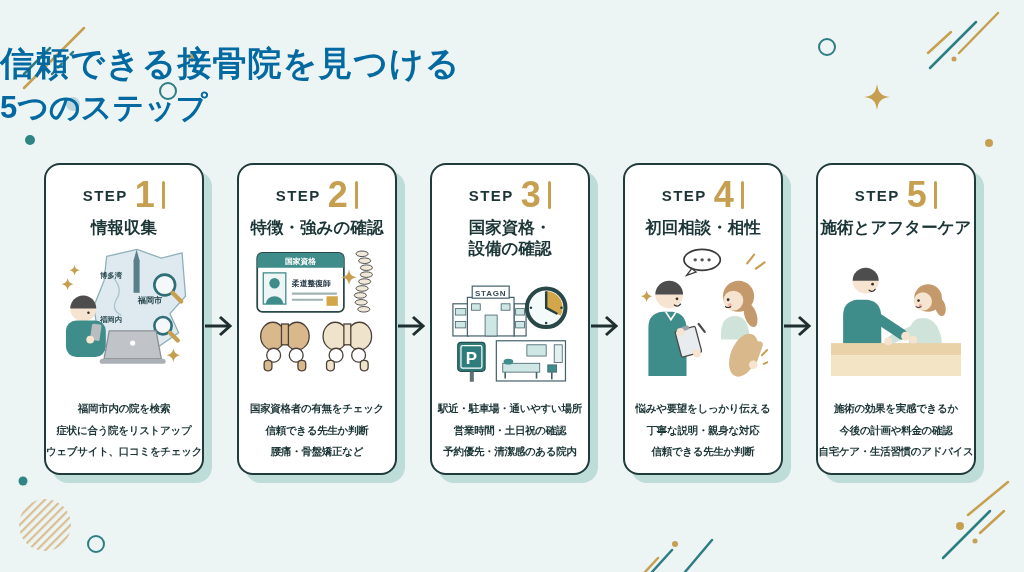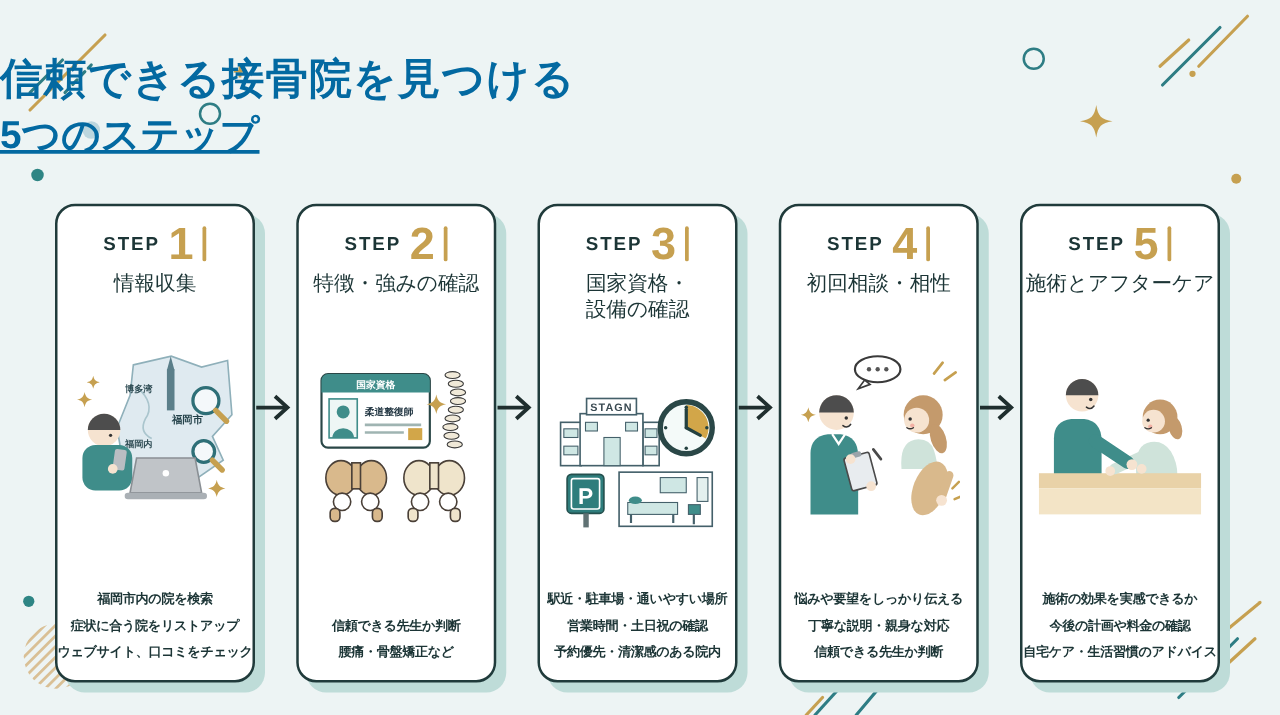--- a/index.html
+++ b/index.html
@@ -5,33 +5,33 @@
   html,body{margin:0;padding:0;}
   body{
     width:1024px;height:572px;overflow:hidden;position:relative;
     background:#edf4f4;
     font-family:"Liberation Sans","DejaVu Sans",sans-serif;
     color:#1c3536;
   }
   .decor-layer{position:absolute;inset:0;pointer-events:none;}
   .title{position:absolute;top:42px;left:0;right:0;text-align:left;font-weight:800;color:#0369a1;}
   .title .l1{font-size:34px;letter-spacing:1px;line-height:1.25;}
-  .title .l2{font-size:31px;line-height:1.25;margin-top:4px;text-decoration:underline;}
+  .title .l2{font-size:31px;line-height:1.25;margin-top:4px;}
   .card{
-    position:absolute;top:163px;width:160px;height:383px;box-sizing:border-box;
+    position:absolute;top:163px;width:160px;height:312px;box-sizing:border-box;
     background:#ffffff;border:2.5px solid #203b3b;border-radius:16px;
     box-shadow:8px 8px 0 #bedcd8;
     display:flex;flex-direction:column;align-items:center;
   }
   .card1{left:44px;} .card2{left:237px;} .card3{left:430px;} .card4{left:623px;} .card5{left:816px;}
   .step-row{display:flex;align-items:center;margin-top:12px;height:36px;}
   .step-label{font-size:15px;font-weight:800;letter-spacing:1.5px;color:#1c3536;margin-right:7px;}
   .step-number{font-size:36px;font-weight:800;color:#c6a050;line-height:1;}
   .step-bar{width:3.5px;height:28px;background:#c6a050;border-radius:2px;margin-left:7px;}
-  .heading{font-size:16.5px;font-weight:400;text-align:center;line-height:1.3;margin-top:4px;}
+  .heading{font-size:16.5px;font-weight:700;text-align:center;line-height:1.3;margin-top:4px;}
   .hline:empty{display:none;}
   .ill{flex:1;min-height:0;width:100%;display:flex;align-items:center;justify-content:center;padding:2px 13px;box-sizing:border-box;}
   .ill svg{width:100%;height:100%;}
   .lines{margin:14px 0 10px 0;text-align:center;}
   .line{font-size:10.5px;font-weight:700;line-height:2.05;white-space:nowrap;letter-spacing:-0.3px;}
   .arrow{position:absolute;top:313px;width:34px;height:26px;}
   .arr1{left:202px;} .arr2{left:395px;} .arr3{left:588px;} .arr4{left:781px;}
 </style>
 </head>
 <body>
@@ -194,20 +194,21 @@
         <ellipse cx="44" cy="18" rx="14" ry="16" fill="#efe4cb"></ellipse>
         <rect x="26" y="4" width="8" height="24" fill="#efe4cb"></rect>
         <circle cx="17" cy="40" r="8" fill="#ffffff"></circle>
         <circle cx="43" cy="40" r="8" fill="#ffffff"></circle>
         <rect x="6" y="46" width="9" height="12" rx="4" fill="#efe4cb"></rect>
         <rect x="45" y="46" width="9" height="12" rx="4" fill="#efe4cb"></rect>
       </g>
     </svg>
   </div>
   <div class="lines">
+    <div class="line">国家資格者の有無をチェック</div>
     <div class="line">信頼できる先生か判断</div>
     <div class="line">腰痛・骨盤矯正など</div>
   </div>
 </div>
 
 <div class="card card3">
   <div class="step-row">
     <span class="step-label">STEP</span>
     <span class="step-number">3</span>
     <span class="step-bar"></span>

